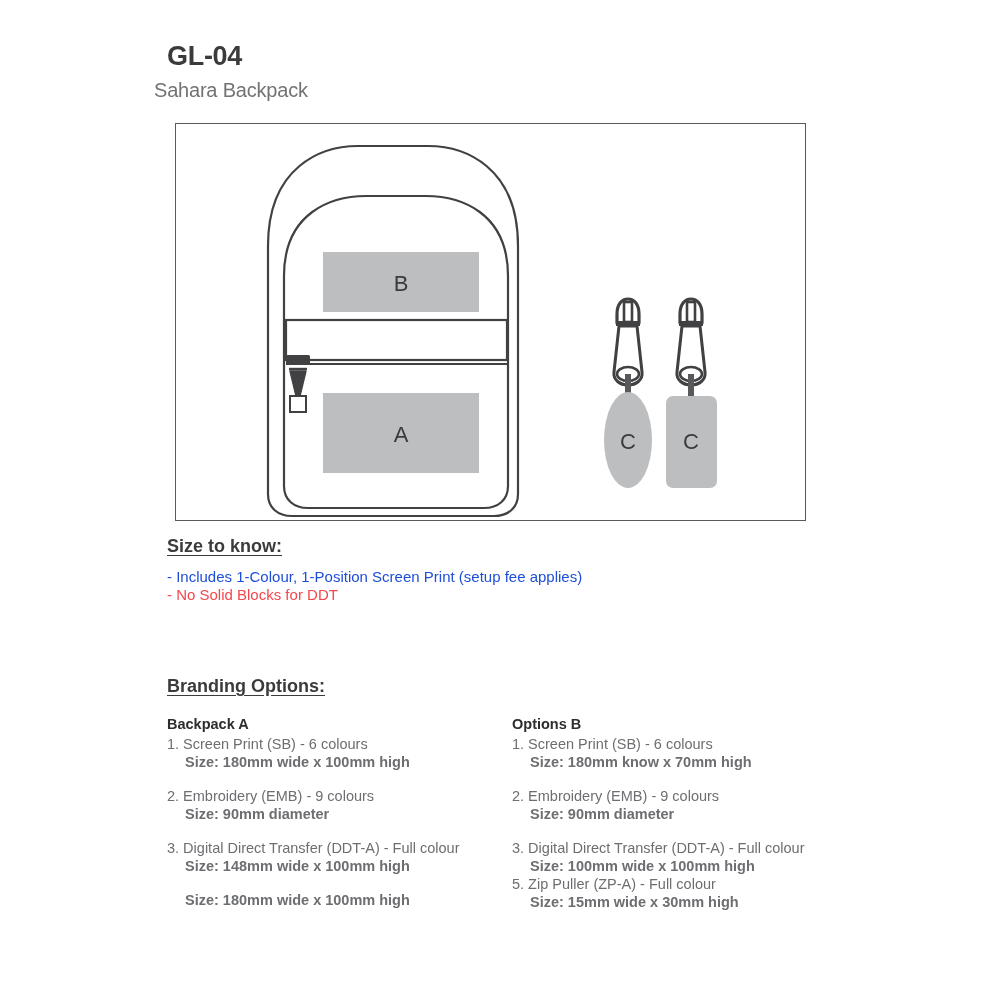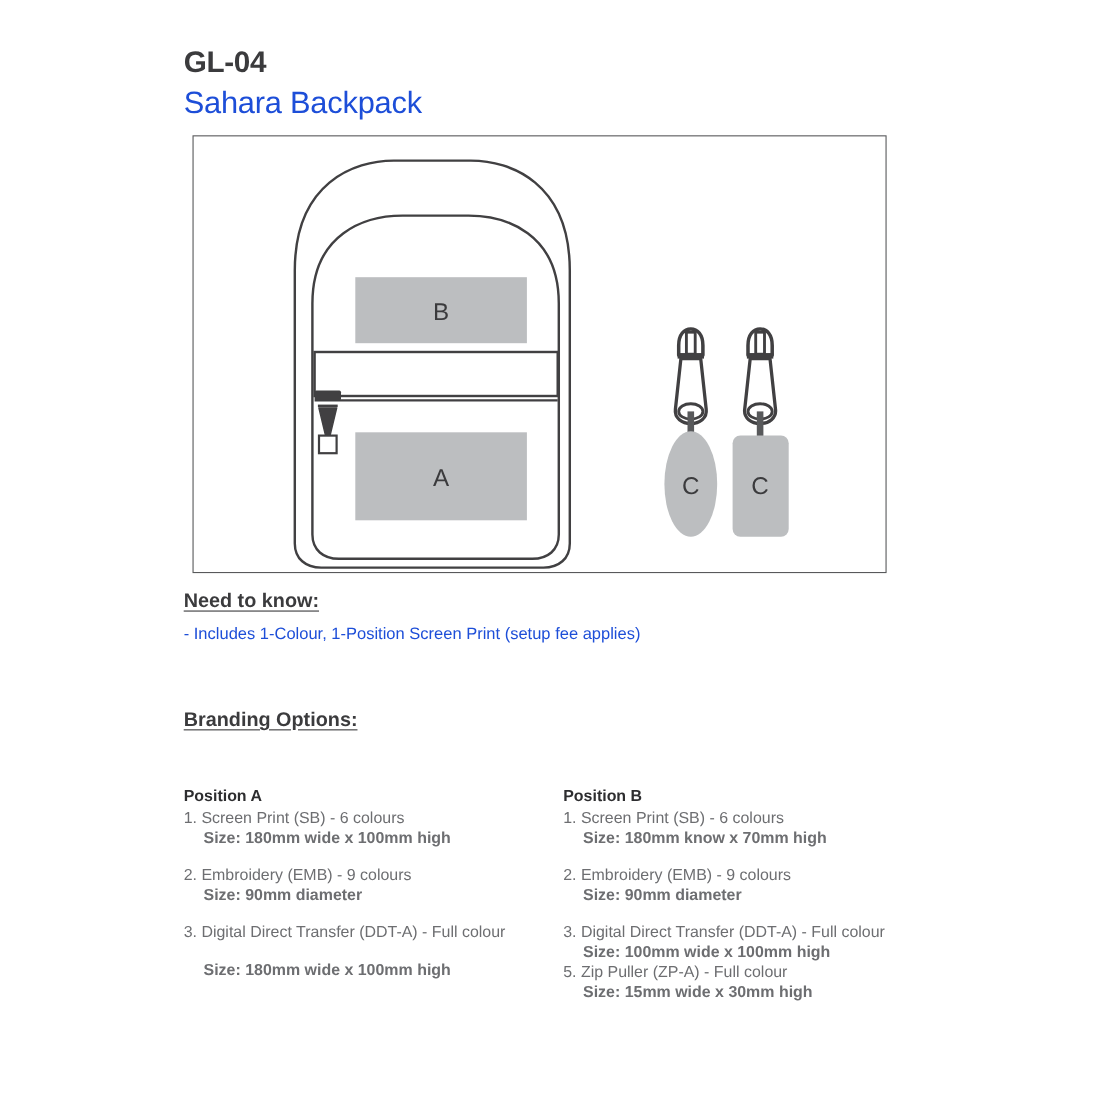--- a/index.html
+++ b/index.html
@@ -28,25 +28,25 @@
     left: 167px;
     top: 43px;
     font-size: 27px;
     font-weight: bold;
     color: #3b3b3d;
     letter-spacing: -0.3px;
     line-height: 1;
   }
   .product-name {
     position: absolute;
-    left: 167px;
+    left: 154px;
     top: 80px;
-    font-size: 28px;
+    font-size: 20px;
     font-weight: normal;
-    color: #1d4ed8;
+    color: #737373;
     letter-spacing: -0.2px;
     line-height: 1;
   }
 
   
   .illus-box {
     position: absolute;
     left: 175px;
     top: 123px;
     width: 631px;
@@ -87,21 +87,21 @@
     white-space: nowrap;
   }
   .need-item.alert {
     color: #f3474b;
   }
 
   
   .brand-title {
     position: absolute;
     left: 167px;
-    top: 645px;
+    top: 677px;
     font-size: 18px;
     font-weight: bold;
     color: #3b3b3d;
     text-decoration: underline;
     text-underline-offset: 3px;
     line-height: 1;
   }
   .columns {
     position: absolute;
     left: 167px;
@@ -225,56 +225,58 @@
                  L 524 202 Z" fill="#ffffff" stroke="#414042" stroke-width="3" stroke-linejoin="round"></path>
         <ellipse cx="515" cy="250" rx="11" ry="7" fill="#ffffff" stroke="#414042" stroke-width="2.6"></ellipse>
         <rect x="512" y="250" width="6" height="26" fill="#58595b"></rect>
         <rect x="490" y="272" width="51" height="92" rx="7" fill="#bcbec0"></rect>
         <text x="515" y="325" font-family="Liberation Sans, sans-serif" font-size="22" fill="#3b3b3d" text-anchor="middle">C</text>
       </g>
 
     </svg>
   </div>
 
-  <div class="need-title">Need to know:</div>
+  <div class="need-title">Size to know:</div>
   <div class="need-list">
     <div class="need-item">- Includes 1-Colour, 1-Position Screen Print (setup fee applies)</div>
+    <div class="need-item alert">- No Solid Blocks for DDT</div>
   </div>
 
   <div class="brand-title">Branding Options:</div>
 
   <div class="columns">
 
     <div class="col left">
       <div class="pos-group">
-        <div class="pos-heading">Position A</div>
+        <div class="pos-heading">Backpack A</div>
 
         <div class="opt">
           <div class="opt-line">1. Screen Print (SB) - 6 colours</div>
           <div class="opt-line opt-size">Size: 180mm wide x 100mm high</div>
         </div>
 
         <div class="opt">
           <div class="opt-line">2. Embroidery (EMB) - 9 colours</div>
           <div class="opt-line opt-size">Size: 90mm diameter</div>
         </div>
 
         <div class="opt">
           <div class="opt-line">3. Digital Direct Transfer (DDT-A) - Full colour</div>
+          <div class="opt-line opt-size">Size: 148mm wide x 100mm high</div>
         </div>
 
         <div class="opt">
           <div class="opt-line opt-size">Size: 180mm wide x 100mm high</div>
         </div>
       </div>
     </div>
 
     <div class="col right">
       <div class="pos-group">
-        <div class="pos-heading">Position B</div>
+        <div class="pos-heading">Options B</div>
 
         <div class="opt">
           <div class="opt-line">1. Screen Print (SB) - 6 colours</div>
           <div class="opt-line opt-size">Size: 180mm know x 70mm high</div>
         </div>
 
         <div class="opt">
           <div class="opt-line">2. Embroidery (EMB) - 9 colours</div>
           <div class="opt-line opt-size">Size: 90mm diameter</div>
         </div>

